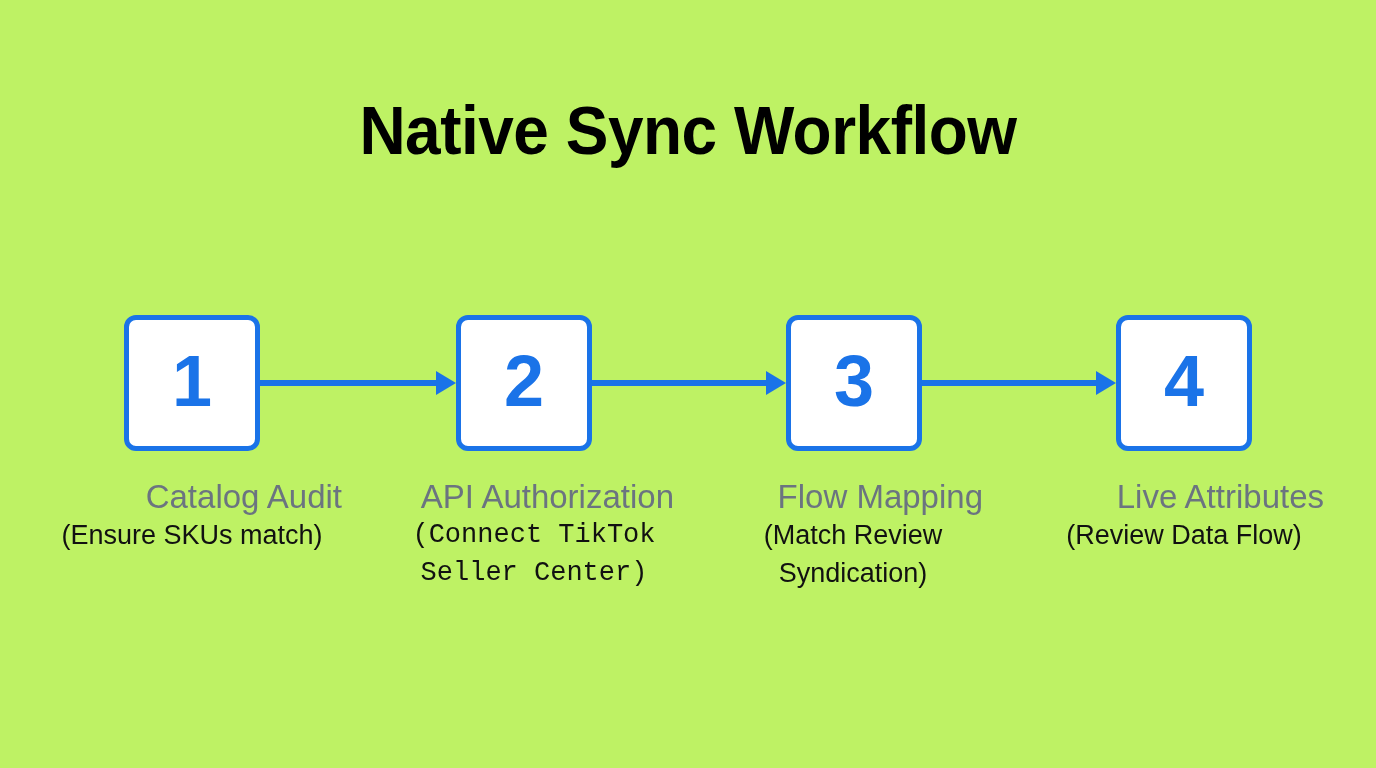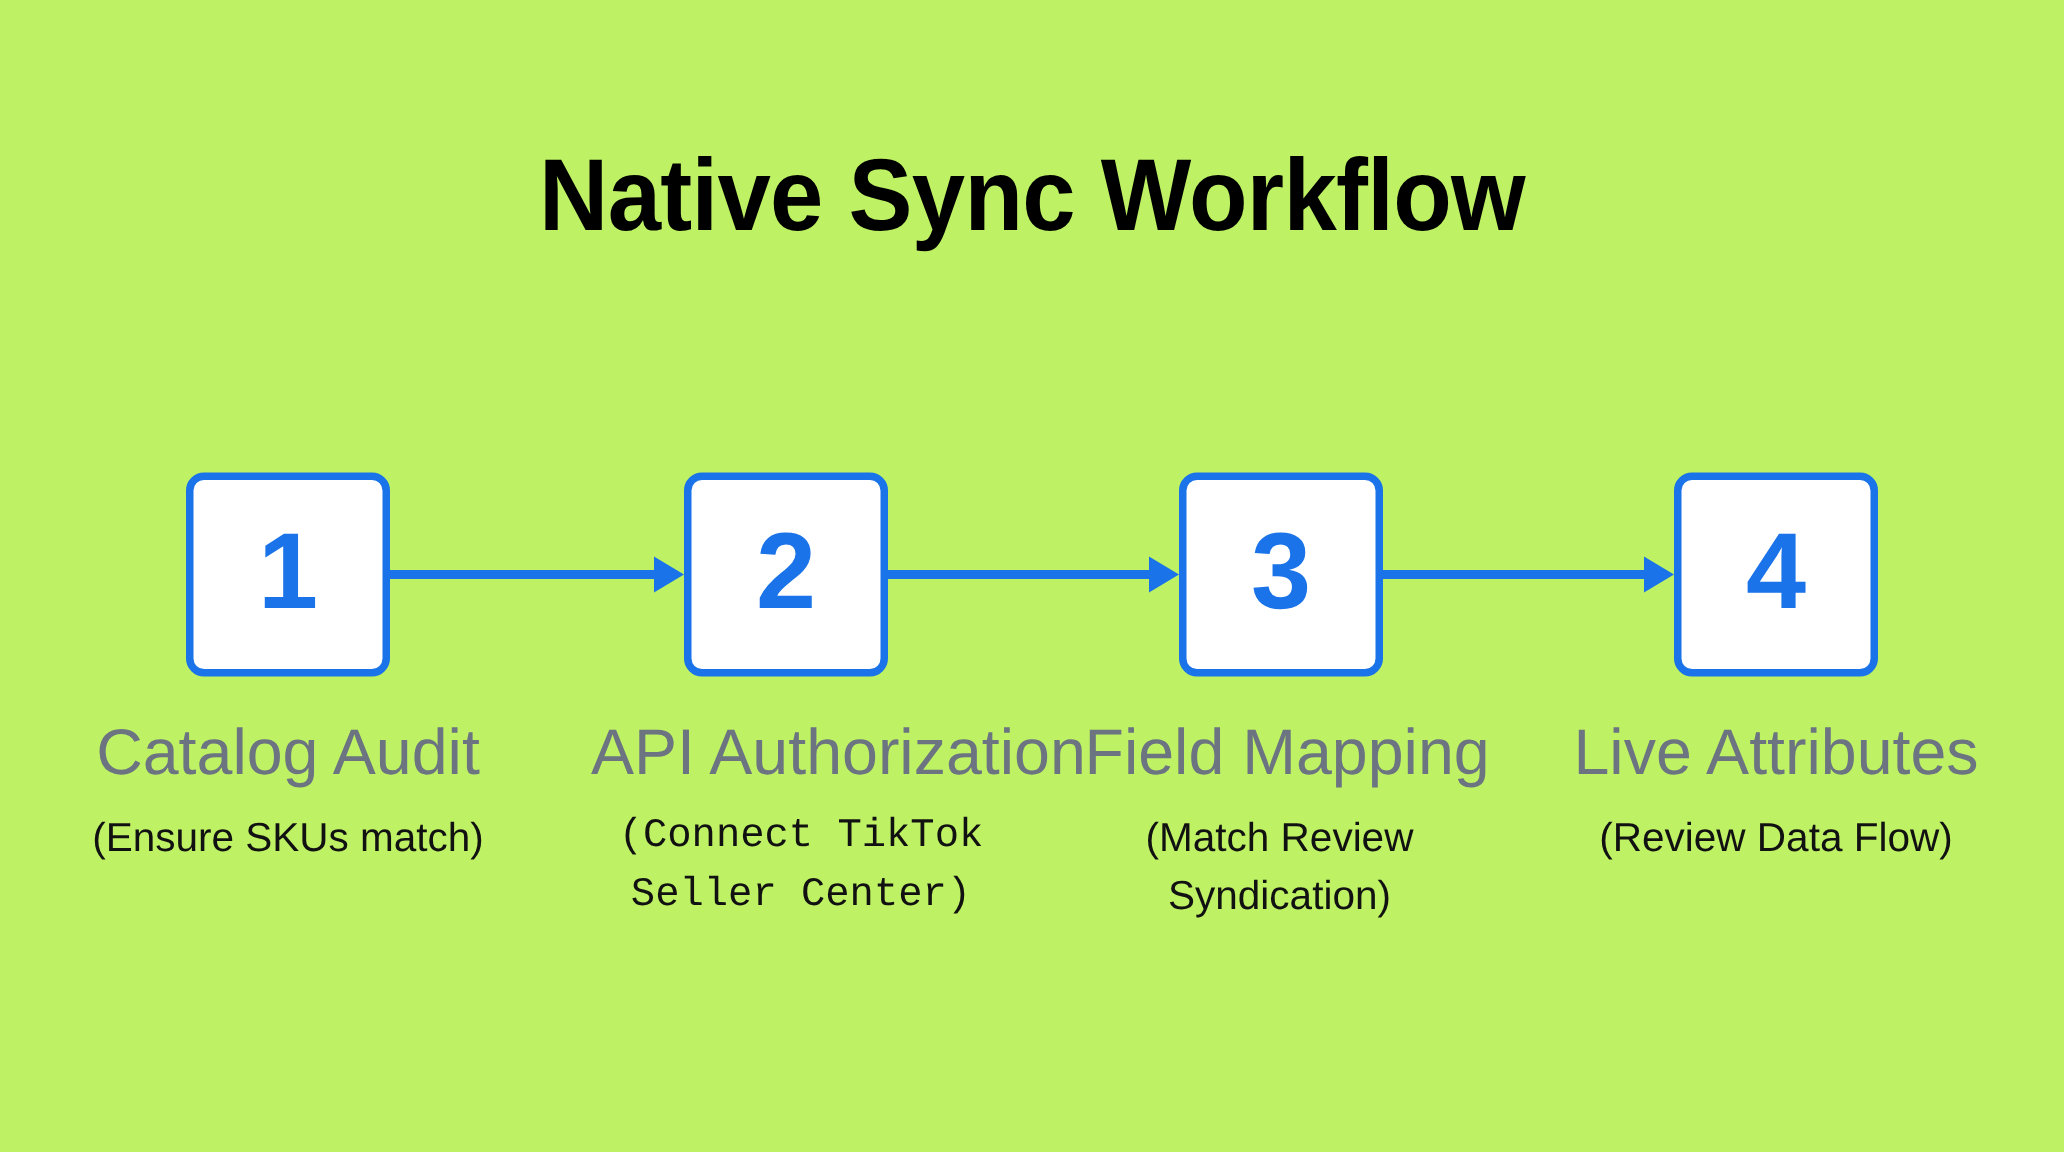--- a/index.html
+++ b/index.html
@@ -96,28 +96,28 @@
   }
 
   
   .caption {
     position: absolute;
     top: 478px;
     text-align: center;
   }
   .caption .label {
     font-family: "Liberation Sans", sans-serif;
-    font-size: 43px;
+    font-size: 33px;
     font-weight: normal;
     color: #6b7480;
     line-height: 1.15;
     white-space: nowrap;
+    text-align: right;
   }
   .caption .sub {
-    margin-top: 12px;
     font-family: "Liberation Sans", sans-serif;
     font-size: 27px;
     font-weight: normal;
     color: #111111;
     line-height: 1.42;
   }
 </style>
 </head>
 <body>
 
@@ -164,21 +164,21 @@
     <div class="label">Catalog Audit</div>
     <div class="sub">(Ensure SKUs match)</div>
   </div>
 
   <div class="caption" style="left:394px; width:280px;">
     <div class="label">API Authorization</div>
     <div class="sub" style="padding:0 18px;font-family:Liberation Mono, monospace;">(Connect TikTok Seller Center)</div>
   </div>
 
   <div class="caption" style="left:723px; width:260px;">
-    <div class="label">Field Mapping</div>
+    <div class="label">Flow Mapping</div>
     <div class="sub" style="padding:0 24px;">(Match Review Syndication)</div>
   </div>
 
   <div class="caption" style="left:1044px; width:280px;">
     <div class="label">Live Attributes</div>
     <div class="sub">(Review Data Flow)</div>
   </div>
 
 </div>
 

